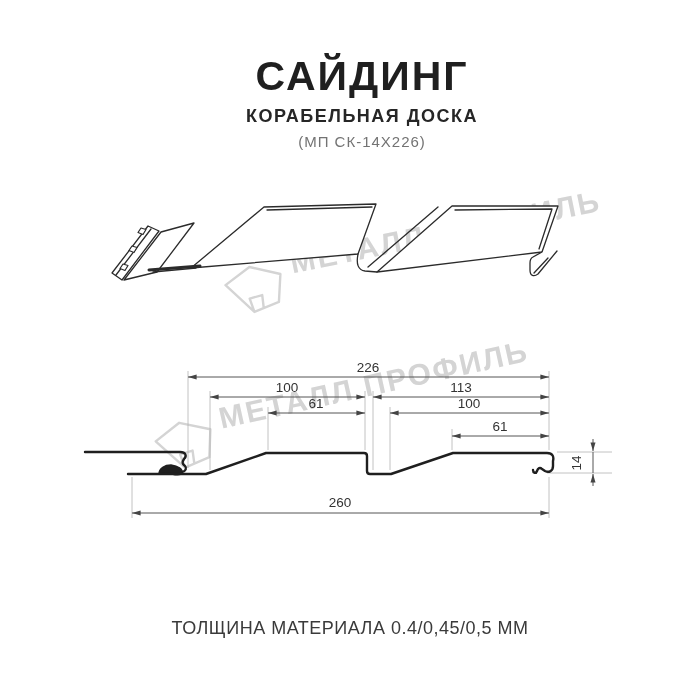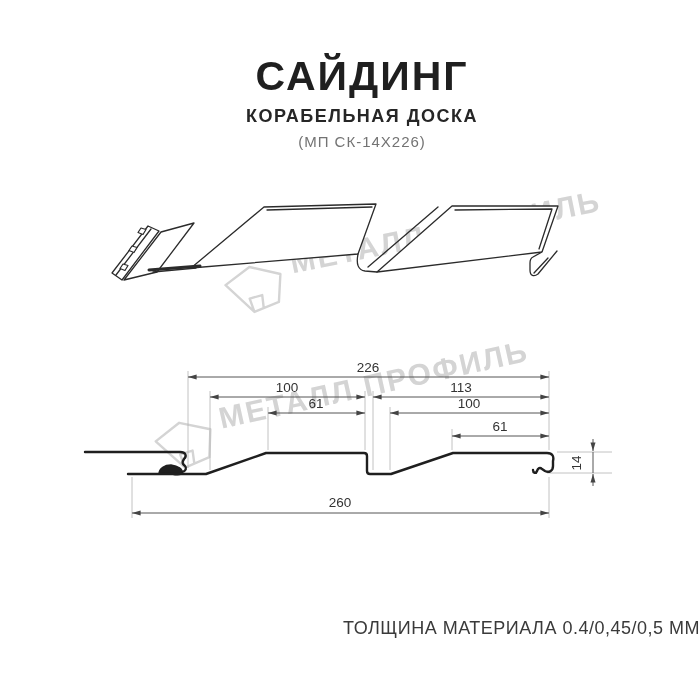--- a/index.html
+++ b/index.html
@@ -2,21 +2,21 @@
 <html><head>
 <meta charset="utf-8">
 <style>
   html,body{margin:0;padding:0;background:#ffffff;}
   body{width:700px;height:700px;position:relative;overflow:hidden;
        font-family:"Liberation Sans", sans-serif;-webkit-font-smoothing:antialiased;}
   .titleblock{position:absolute;top:56px;left:12px;width:700px;text-align:center;color:#1f1f1f;}
   .title-main{font-size:41px;font-weight:bold;letter-spacing:2px;line-height:1.0;}
   .title-sub{font-size:18px;font-weight:bold;letter-spacing:1.5px;margin-top:9px;color:#262626;}
   .title-code{font-size:15px;font-weight:normal;letter-spacing:1px;margin-top:6px;color:#737373;}
-  .footnote{position:absolute;top:618px;left:0;width:700px;text-align:right;
+  .footnote{position:absolute;top:618px;left:0;width:700px;text-align:center;
             font-size:18px;letter-spacing:.5px;color:#3a3a3a;font-weight:500;}
   svg{position:absolute;top:0;left:0;}
   .dimtxt{font-size:13.5px;fill:#333;}
   .wmtxt{font-size:30px;font-weight:bold;fill:#d4d4d4;letter-spacing:2px;}
 </style>
 </head>
 <body>
 
 <div class="titleblock">
   <div class="title-main">САЙДИНГ</div>

